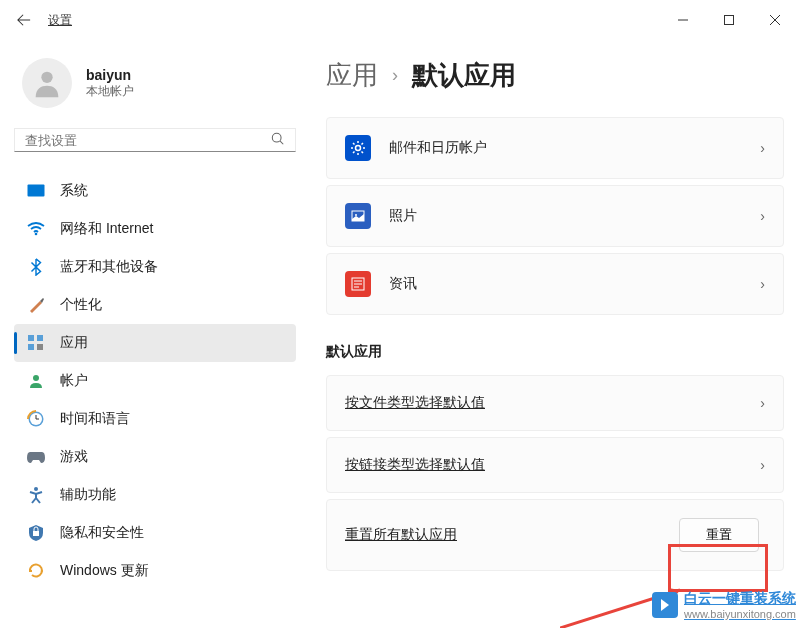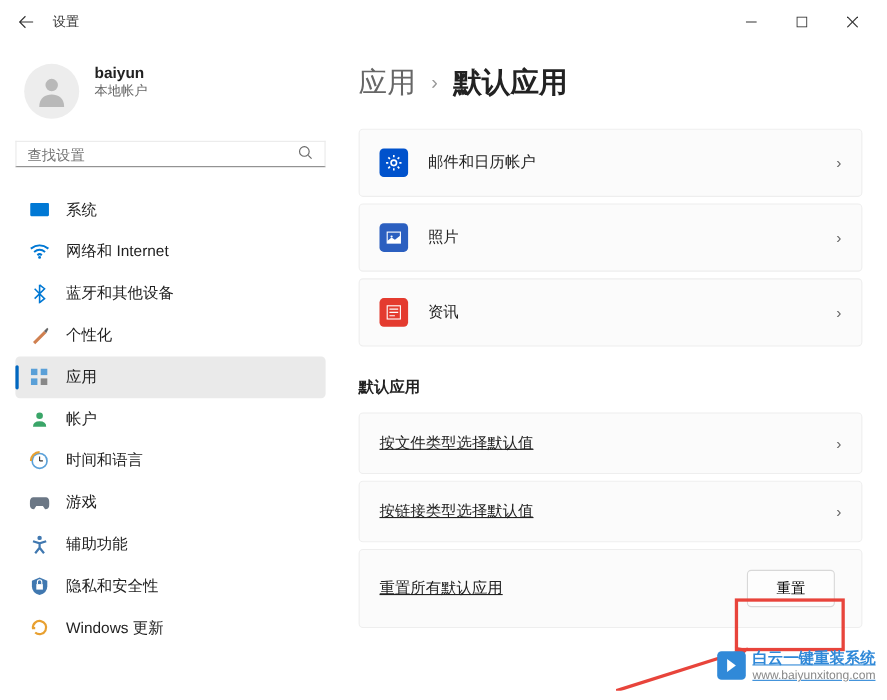--- a/index.html
+++ b/index.html
@@ -1,27 +1,27 @@
 <!DOCTYPE html>
 <html><head>
   <meta charset="utf-8">
   <style>
     * { margin: 0; padding: 0; box-sizing: border-box; font-family: "Segoe UI", "Microsoft YaHei", sans-serif; }
     body { width: 806px; height: 636px; background: #fff; overflow: hidden; position: relative; }
     
     .titlebar { height: 40px; display: flex; align-items: center; padding: 0 8px; }
     .back-btn { width: 32px; height: 32px; display: flex; align-items: center; justify-content: center; cursor: pointer; }
-    .title-text { margin-left: 8px; font-size: 12px; color: #333; }
+    .title-text { margin-left: 8px; font-size: 12px; color: #333; text-decoration: underline; }
     .window-controls { margin-left: auto; display: flex; }
     .wc-btn { width: 46px; height: 32px; display: flex; align-items: center; justify-content: center; cursor: pointer; font-size: 10px; }
     
     .content { display: flex; height: calc(100% - 40px); }
     
     .sidebar { width: 310px; padding: 10px 14px 0 14px; }
-    .user-section { display: flex; padding: 8px 8px 20px 8px; }
+    .user-section { display: flex; align-items: center; padding: 8px 8px 20px 8px; }
     .avatar { width: 50px; height: 50px; border-radius: 50%; background: #ededed; display: flex; align-items: center; justify-content: center; }
     .avatar svg { width: 34px; height: 34px; fill: #b9b9b9; }
     .user-info { margin-left: 14px; }
     .user-name { font-size: 14px; font-weight: 600; color: #222; }
     .user-sub { font-size: 12px; color: #666; }
     
     .search-box { display: flex; align-items: center; background: #fff; border: 1px solid #eaeaea; border-bottom: 1px solid #888; padding: 0 10px; height: 24px; }
     .search-box input { border: none; outline: none; flex: 1; font-size: 13px; color: #666; background: transparent; }
     .search-icon { font-size: 14px; color: #666; }
     

